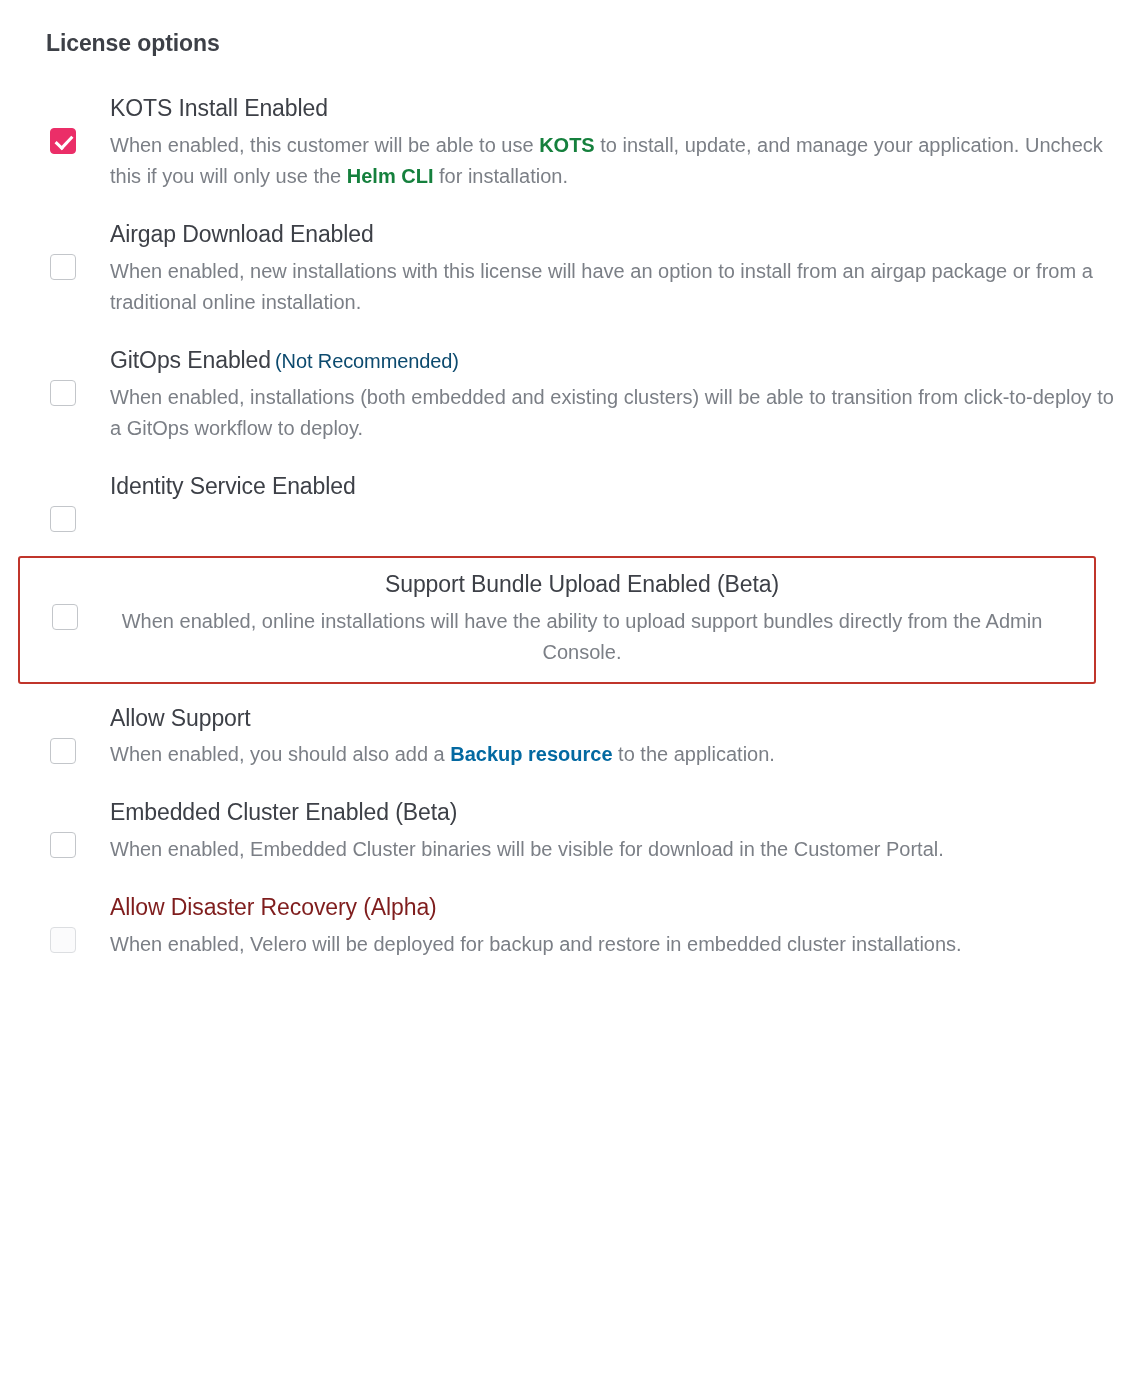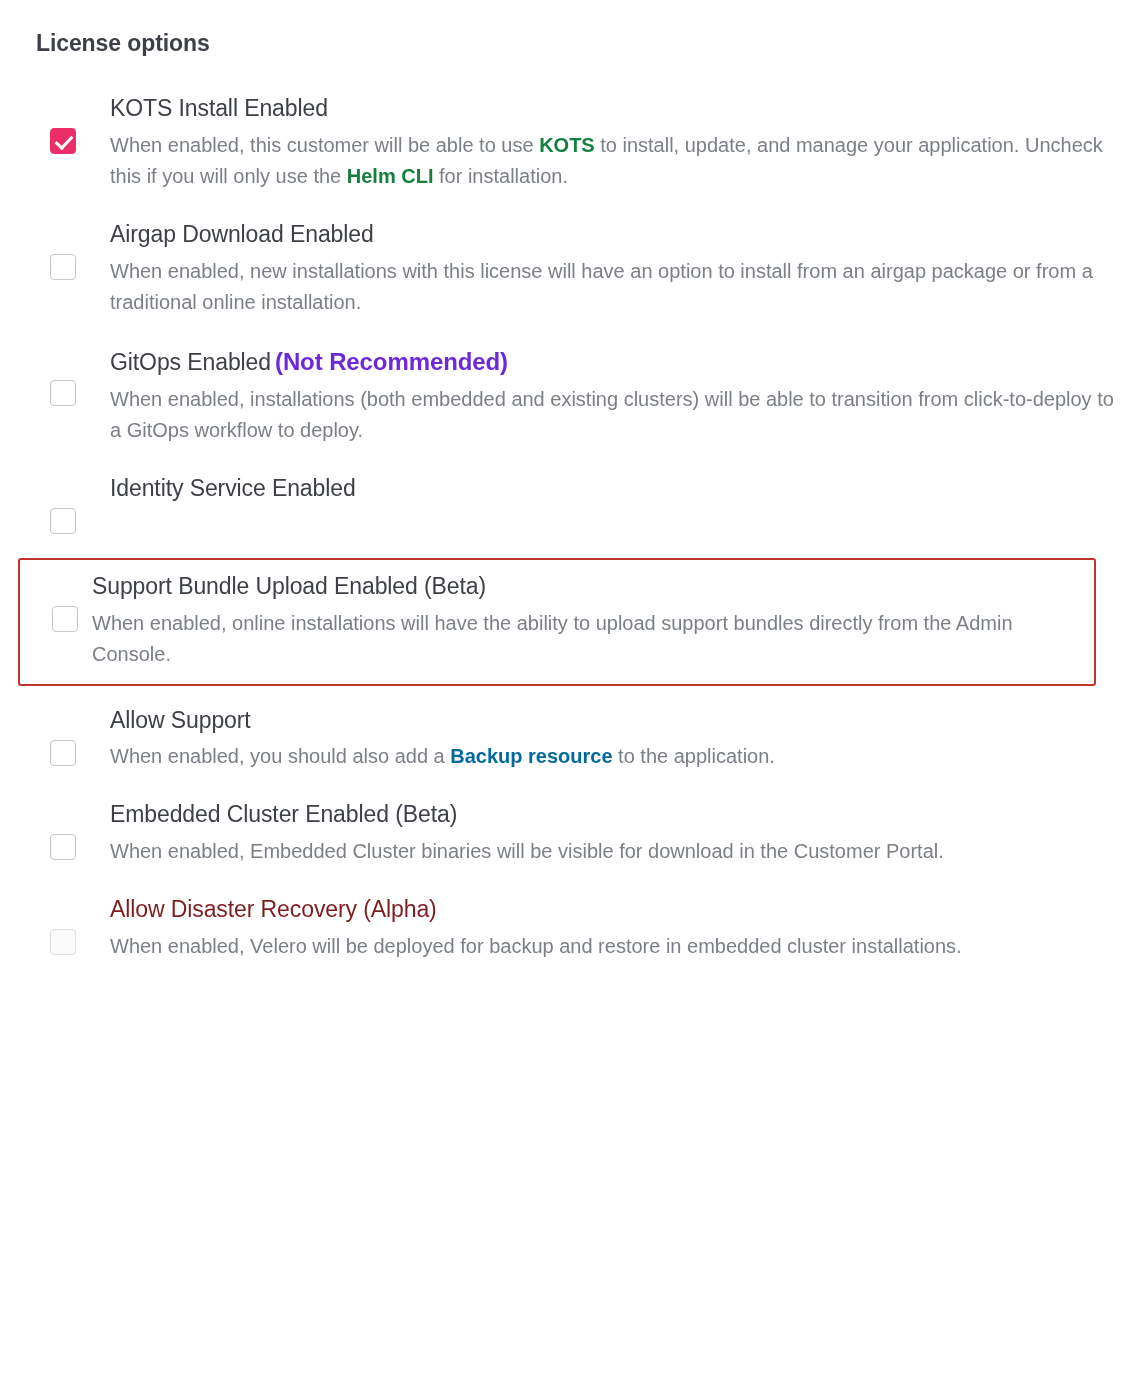--- a/index.html
+++ b/index.html
@@ -16,40 +16,41 @@
   }
   .page {
     padding: 30px 28px 0 28px;
     position: relative;
   }
   .section-title {
     font-size: 23px;
     font-weight: bold;
     color: #3d4047;
     letter-spacing: -0.1px;
-    margin: 0 0 34px 8px;
+    margin: 0 0 34px 18px;
   }
   .options {
     margin-left: 10px;
     margin-top: 37px;
   }
   .option {
     position: relative;
     padding: 0 0 0 72px;
     margin-bottom: 28px;
     min-height: 60px;
   }
   .option.highlight {
     border: 2px solid #c0352b;
     border-radius: 3px;
     padding: 12px 22px 14px 72px;
     margin-left: -20px;
     margin-right: 18px;
     margin-bottom: 20px;
     margin-top: -4px;
+    text-align: center;
   }
   .option.highlight .checkbox {
     left: 32px;
     top: 46px;
   }
   .checkbox {
     position: absolute;
     left: 12px;
     top: 34px;
     width: 26px;
@@ -78,23 +79,23 @@
     background: #fbfbfc;
   }
   .opt-title {
     font-size: 23px;
     color: #3d4047;
     line-height: 1.3;
     margin-bottom: 6px;
     letter-spacing: -0.1px;
   }
   .opt-title .note {
-    color: #6d28d9;
-    font-size: 24px;
-    font-weight: bold;
+    color: #0c4a6e;
+    font-size: 20px;
+    font-weight: normal;
     margin-left: 4px;
   }
   .opt-title.muted {
     color: #7f1d1d;
   }
   .opt-desc {
     font-size: 20px;
     color: #7b7f86;
     line-height: 1.55;
     max-width: 1030px;

